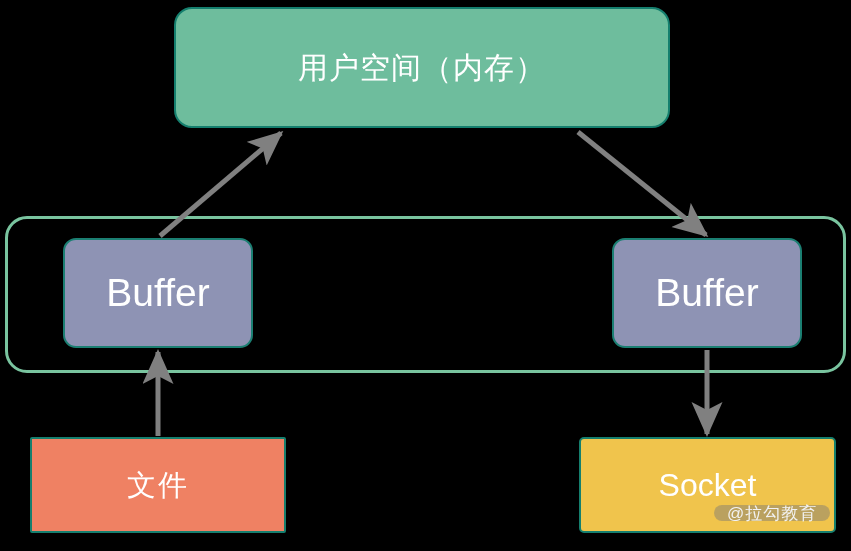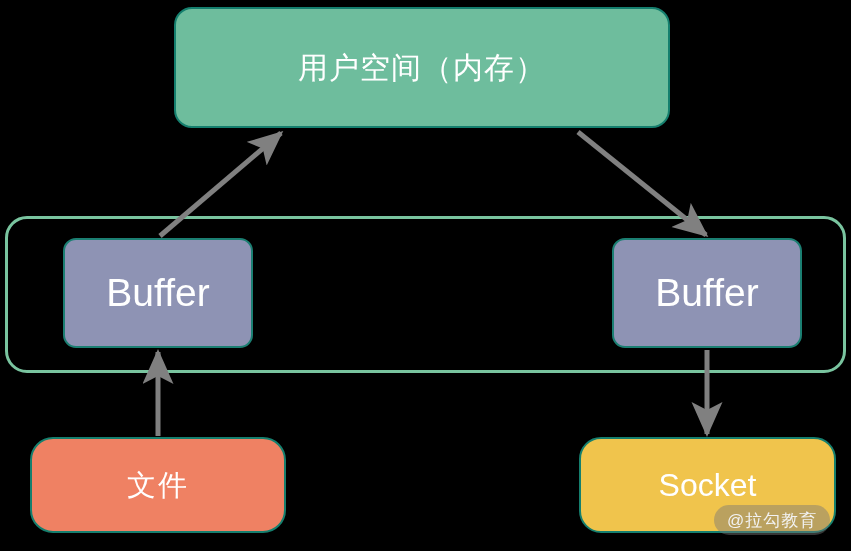--- a/index.html
+++ b/index.html
@@ -70,50 +70,50 @@
   #buffer-left  { left: 63px; }
   #buffer-right { left: 612px; }
 
   #file-node {
     left: 30px;
     top: 437px;
     width: 256px;
     height: 96px;
     background: #ef8163;
     border-color: #157f6e;
-    border-radius: 23px;
+    border-radius: 2px;
     font-size: 29px;
     letter-spacing: 2px;
   }
 
   #socket-node {
     left: 579px;
     top: 437px;
     width: 257px;
     height: 96px;
     background: #f0c44c;
     border-color: #157f6e;
-    border-radius: 22px;
+    border-radius: 5px;
     font-size: 32px;
   }
 
   #arrows {
     position: absolute;
     left: 0;
     top: 0;
     width: 851px;
     height: 551px;
     pointer-events: none;
   }
 
   #watermark {
     position: absolute;
     left: 714px;
     top: 505px;
-    height: 30px;
+    height: 16px;
     padding: 0 13px;
     display: flex;
     align-items: center;
     border-radius: 15px;
     background: rgba(120,120,120,0.45);
     color: #f2f2f2;
     font-size: 17px;
     letter-spacing: 1px;
     user-select: none;
   }

